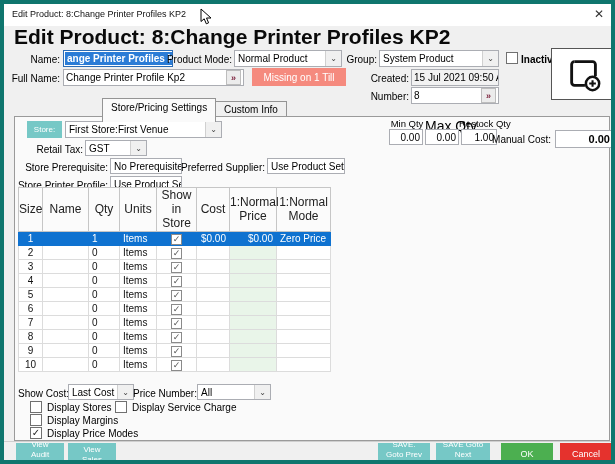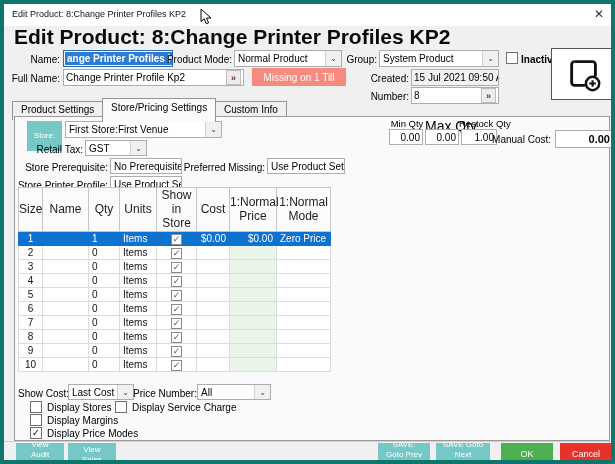--- a/index.html
+++ b/index.html
@@ -98,27 +98,26 @@
 
   <div class="abs copybtn">
     <svg width="38" height="38" viewBox="0 0 40 40">
       <path d="M10 7 h19 a3 3 0 0 1 3 3 v12" fill="none" stroke="#111" stroke-width="3"></path>
       <path d="M32 28 v1 a3 3 0 0 1 -3 3 h-1 M10 7 a3 3 0 0 0 -3 3 v19 a3 3 0 0 0 3 3 h11" fill="none" stroke="#111" stroke-width="3"></path>
       <circle cx="29" cy="30" r="7" fill="#fff" stroke="#111" stroke-width="2.6"></circle>
       <path d="M29 26.5 v7 M25.5 30 h7" stroke="#111" stroke-width="2.2"></path>
     </svg>
   </div>
 
-  <div class="tab" style="left:8px;top:97px;">Product Settings</div>
   <div class="tab active" style="left:98px;">Store/Pricing Settings</div>
   <div class="tab" style="left:211px;top:97px;">Custom Info</div>
 
   <div class="abs panel">
 
-    <div class="abs teal" style="left:12px;top:4px;width:35px;height:30px;text-align:right;">Store:</div>
+    <div class="abs teal" style="left:12px;top:4px;width:35px;height:17px;text-align:right;">Store:</div>
     <div class="abs sel" style="left:50px;top:4px;width:157px;height:17px;">
       <span>First Store:First Venue</span>
       <span class="chev">⌄</span>
     </div>
 
     <div class="abs lbl" style="left:374px;top:1px;width:36px;text-align:center;font-size:9.5px;">Min Qty</div>
     <div class="abs lbl" style="left:410px;top:1px;width:36px;text-align:center;font-size:14px;">Max Qty</div>
     <div class="abs lbl" style="left:444px;top:1px;width:48px;text-align:center;font-size:9.5px;">Restock Qty</div>
     <div class="abs inp" style="left:374px;top:12px;width:34px;height:16px;justify-content:flex-end;">
         <span>0.00</span>
@@ -139,21 +138,21 @@
     <div class="abs sel" style="left:70px;top:23px;width:62px;height:16px;">
       <span>GST</span>
       <span class="chev">⌄</span>
     </div>
 
     <div class="abs lbl r" style="left:5px;top:45px;width:88px;">Store Prerequisite:</div>
     <div class="abs sel" style="left:95px;top:41px;width:72px;height:16px;">
       <span>No Prerequisite</span>
 
     </div>
-    <div class="abs lbl r" style="left:158px;top:45px;width:92px;">Preferred Missing:</div>
+    <div class="abs lbl r" style="left:158px;top:45px;width:92px;">Preferred Supplier:</div>
     <div class="abs sel" style="left:252px;top:41px;width:78px;height:16px;">
       <span>Use Product Setting</span>
 
     </div>
 
     <div class="abs lbl r" style="left:0px;top:63px;width:93px;">Store Printer Profile:</div>
     <div class="abs sel" style="left:95px;top:59px;width:72px;height:16px;">
       <span>Use Product Setting</span>
 
     </div>

